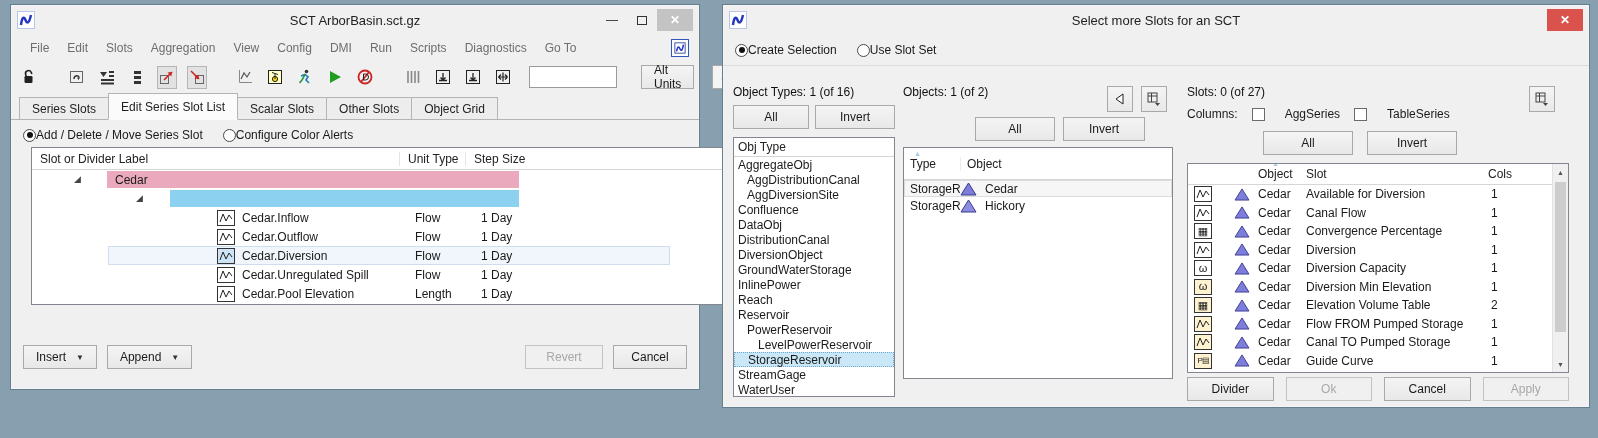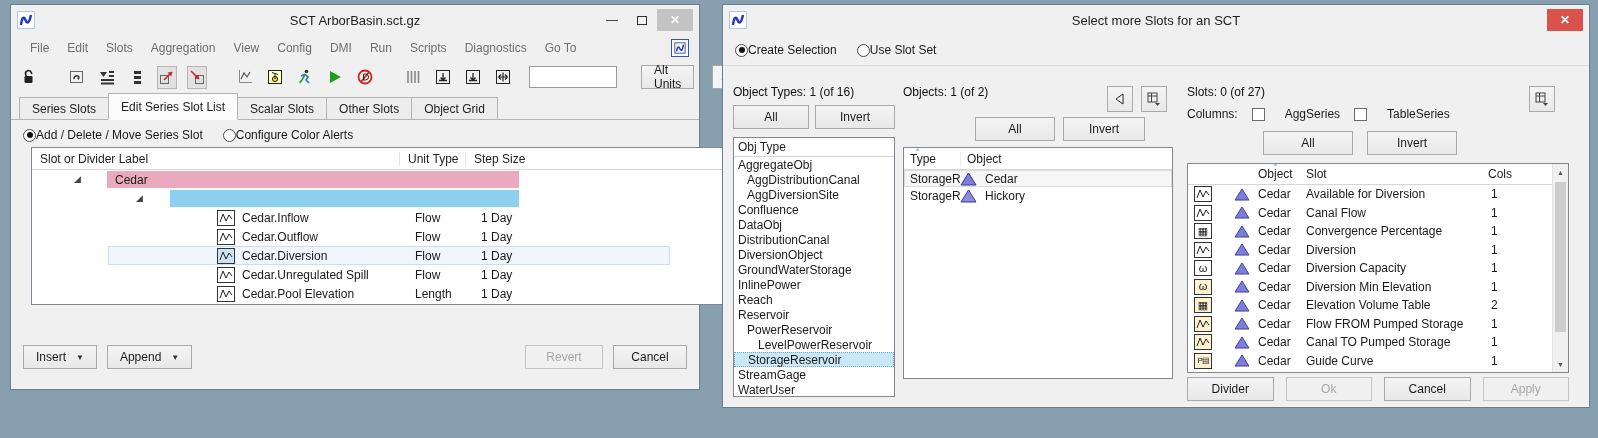--- a/index.html
+++ b/index.html
@@ -437,21 +437,21 @@
       </svg>
   </span>
   <span class="btn" style="position:absolute; left:252px; top:112px; width:80px;">
       <span>All</span>
     </span>
   <span class="btn" style="position:absolute; left:340px; top:112px; width:82px;">
       <span>Invert</span>
     </span>
 
   <div class="panel" style="left:180px; top:142px; width:270px; height:232px;">
-    <div class="thead" style="height:22px;">
+    <div class="thead" style="height:32px;">
       <span class="sortwrap" style="padding-left:6px; width:56px;">
         <span class="sort-up">▲</span>
         <span>Type</span>
       </span>
       <span style="padding-left:6px; border-left:1px solid #ececec;">
         <span>Object</span>
       </span>
     </div>
     <div class="orow selected">
       <span style="padding-left:6px; width:56px;">StorageR</span>

